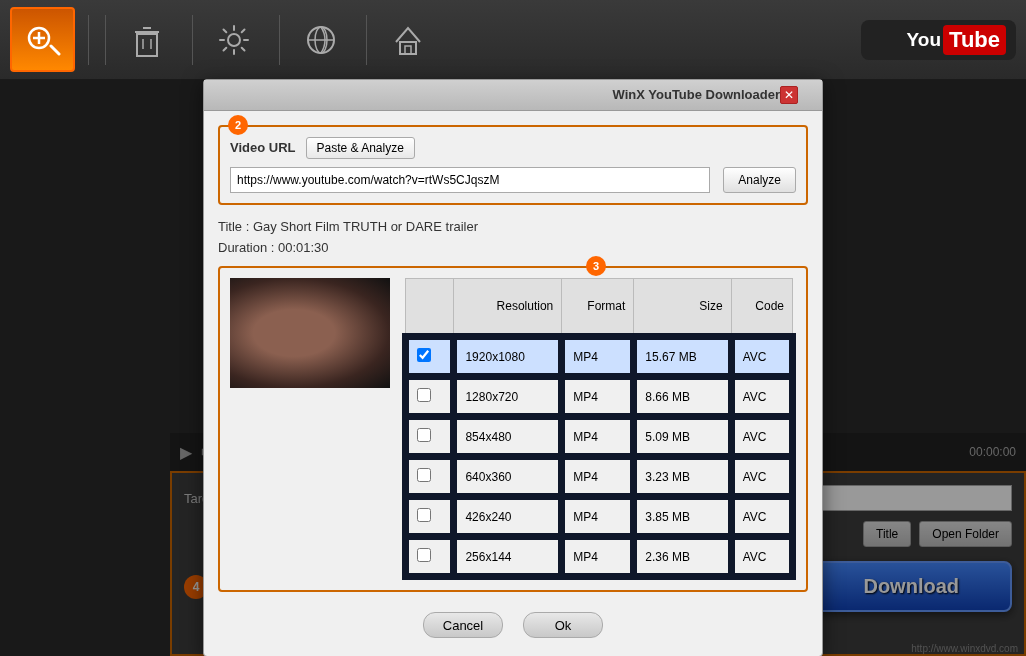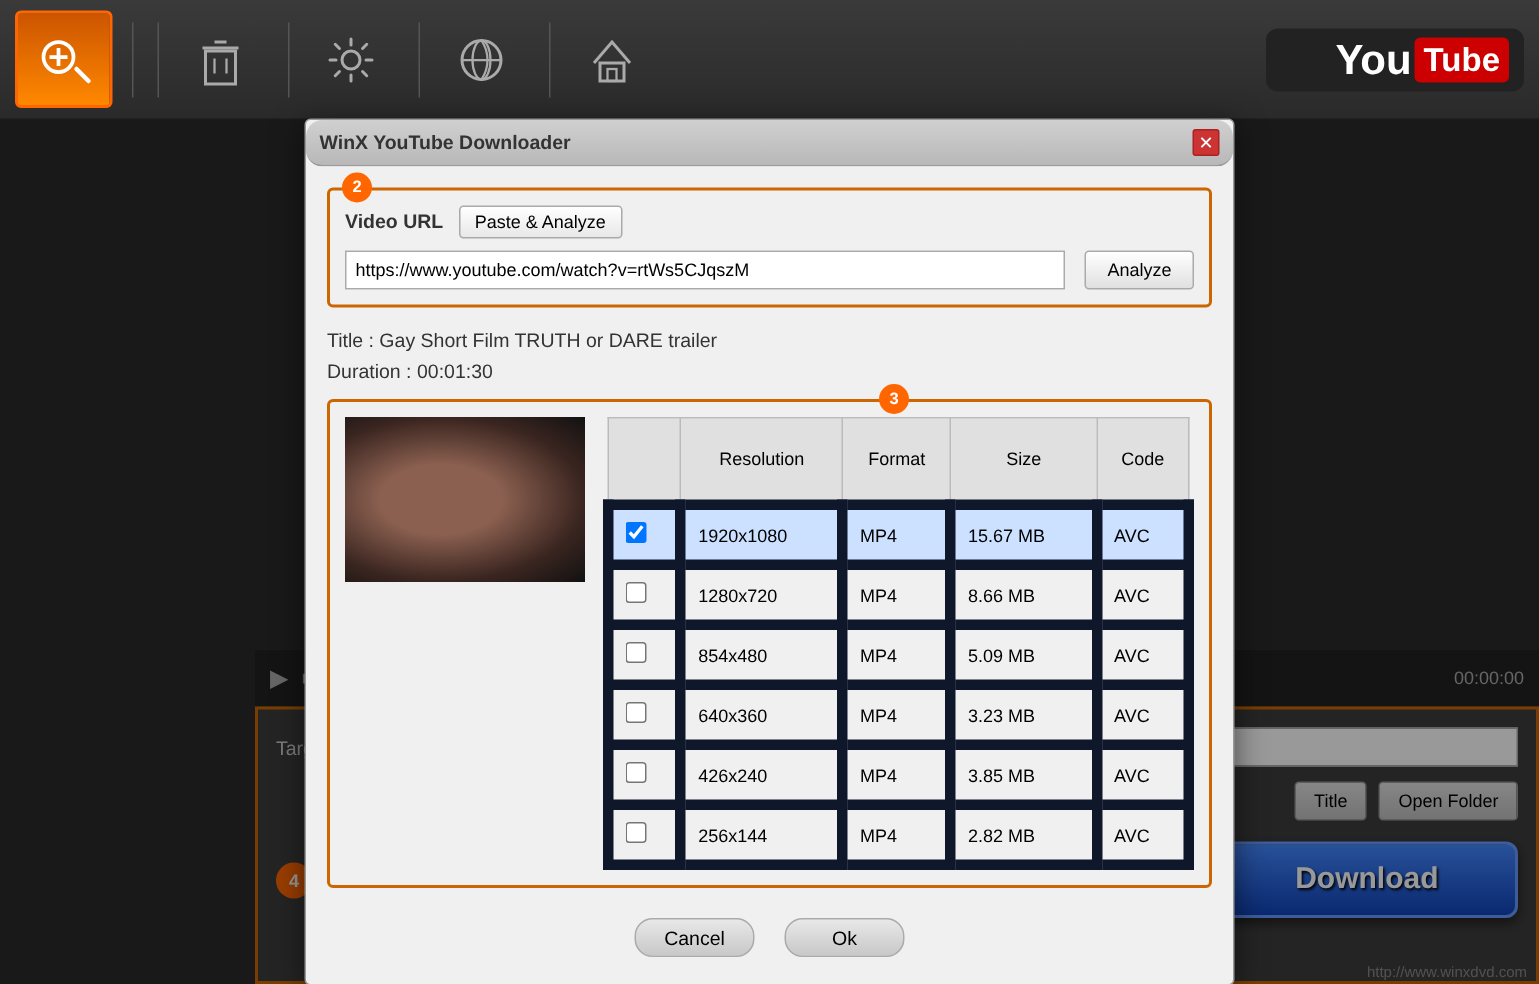--- a/index.html
+++ b/index.html
@@ -58,21 +58,21 @@
       top: 50%;
       transform: translateY(-50%);
       background: #222;
       border-radius: 8px;
       padding: 5px 10px;
       display: flex;
       align-items: center;
     }
     .yt-you {
       color: #fff;
-      font-size: 28px;
+      font-size: 19px;
       font-weight: bold;
       margin-left: 36px;
     }
     .yt-tube {
       background: #cc0000;
       color: #fff;
       font-size: 22px;
       font-weight: bold;
       padding: 2px 6px;
       border-radius: 4px;
@@ -267,26 +267,25 @@
     }
     .modal {
       background: #f0f0f0;
       border: 1px solid #999;
       border-radius: 4px;
       width: 620px;
       box-shadow: 0 4px 20px rgba(0,0,0,0.5);
     }
     .modal-titlebar {
       background: linear-gradient(to bottom, #d0d0d0, #b8b8b8);
-      padding: 6px 9px;
-      display: flex;
-      align-items: center;
-      justify-content: space-between;
+      padding: 6px 24px;
+      display: flex;
+      align-items: center;
+      justify-content: flex-end;
       border-bottom: 1px solid #999;
-      border-radius: 11px;
     }
     .modal-title {
       font-size: 13px;
       font-weight: bold;
       color: #333;
     }
     .modal-close {
       width: 18px;
       height: 18px;
       background: #cc3333;
@@ -429,21 +428,21 @@
     }
     .format-table {
       width: 100%;
       border-collapse: collapse;
       font-size: 12px;
     }
     .format-table th {
       background: #e0e0e0;
       border: 1px solid #bbb;
       padding: 20px 8px;
-      text-align: center;
+      text-align: right;
       font-weight: normal;
     }
     .format-table td {
       border: 7px solid #0f172a;
       padding: 8px 8px;
     }
     .format-table tr.selected td {
       background: #cce0ff;
     }
     .row-checkbox {
@@ -659,21 +658,21 @@
       <td><input type="checkbox" class="row-checkbox" style=""></td>
       <td>426x240</td>
       <td>MP4</td>
       <td>3.85 MB</td>
       <td>AVC</td>
     </tr>
                   <tr>
       <td><input type="checkbox" class="row-checkbox" style=""></td>
       <td>256x144</td>
       <td>MP4</td>
-      <td>2.82 MB</td>
+      <td>2.36 MB</td>
       <td>AVC</td>
     </tr>
                 </tbody>
             </table>
           </div>
         </div>
 
         <div class="modal-footer">
           <button class="modal-btn">Cancel</button>
           <button class="modal-btn">Ok</button>

